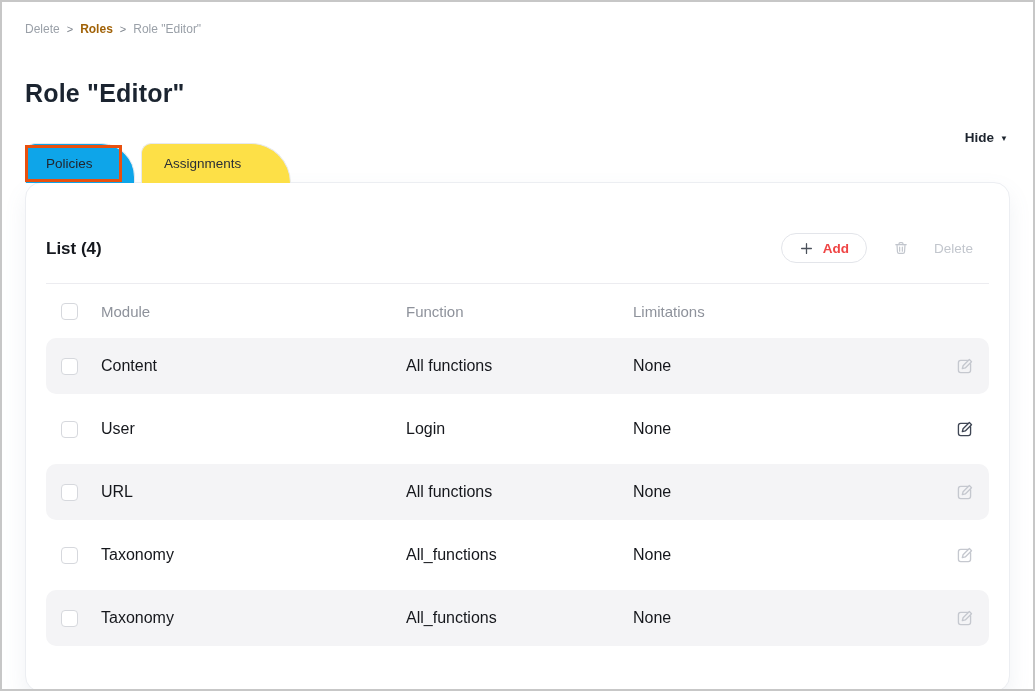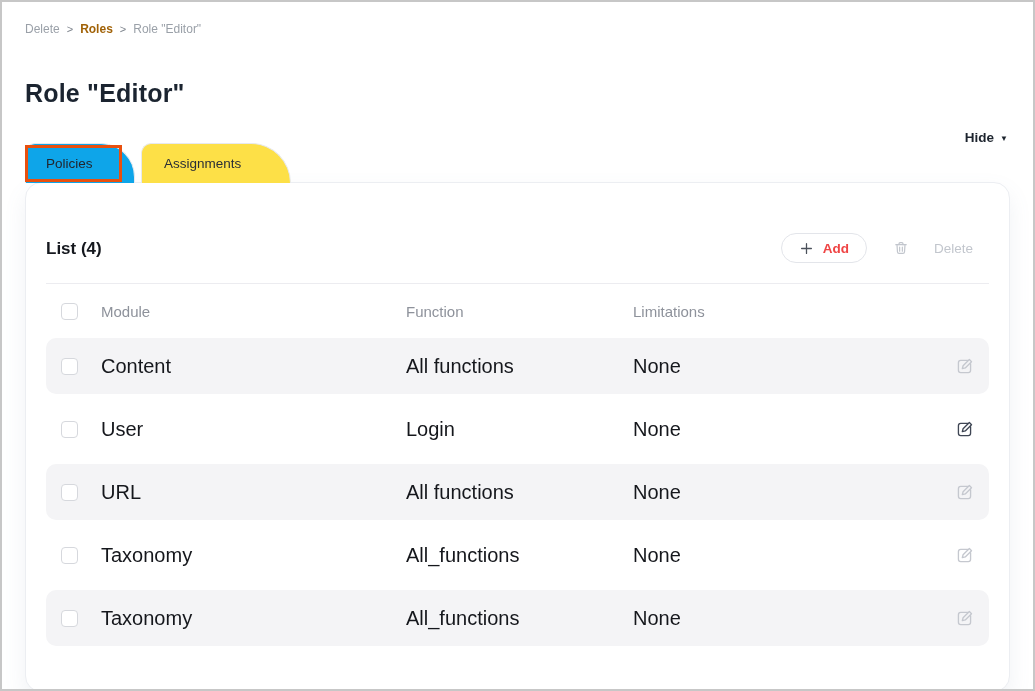--- a/index.html
+++ b/index.html
@@ -78,21 +78,21 @@
     align-items: center; padding: 0 15px;
   }
   .thead { height: 54px; }
   .thead .col-label { font-size: 15px; color: #8e929b; }
   .checkbox {
     width: 17px; height: 17px; background: #ffffff; border: 1px solid #d6d8dd;
     border-radius: 4px; display: inline-block; cursor: pointer;
   }
   .trow { height: 56px; border-radius: 10px; margin-bottom: 7px; }
   .trow.shaded { background: #f4f4f6; }
-  .trow .cell { font-size: 20px; color: #15171c; }
+  .trow .cell { font-size: 16px; color: #15171c; }
   .edit-btn {
     background: none; border: none; cursor: pointer; color: #c5c8cf;
     justify-self: end; display: flex; align-items: center; padding: 0;
   }
   .edit-btn.active { color: #3f4654; }
 </style>
 </head>
 <body>
 
 <div class="frame">

